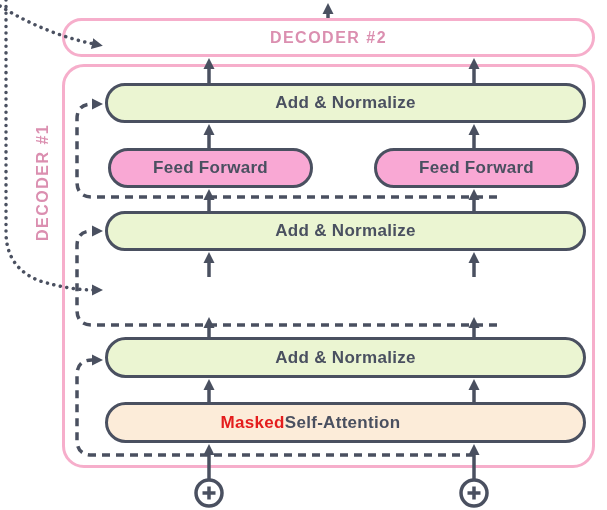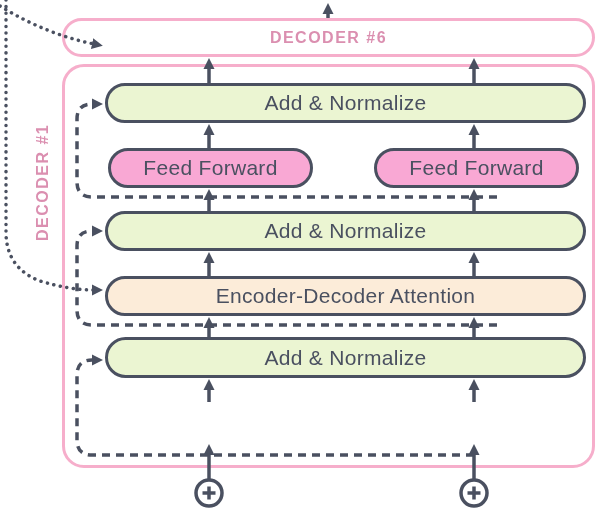--- a/index.html
+++ b/index.html
@@ -23,21 +23,21 @@
   }
   .dec1-label {
     position:absolute; left:-13px; top:176px; width:112px; height:18px;
     text-align:center; transform:rotate(-90deg); transform-origin:center;
   }
   
   .pill {
     position:absolute; box-sizing:border-box;
     border:3.5px solid #4a5060; border-radius:999px;
     display:flex; align-items:center; justify-content:center;
-    font-size:21px; font-weight:normal; letter-spacing:0.3px; color:#4a5060;
+    font-size:17px; font-weight:bold; letter-spacing:0.3px; color:#4a5060;
     white-space:nowrap;
   }
   .green { background:#ebf5d2; }
   .blue  { background:#f9a8d4; }
   .peach { background:#fcecd9; }
   .an1 { left:105px; top:83px;  width:481px; height:40px; }
   .ffl { left:108px; top:148px; width:205px; height:40px; }
   .ffr { left:374px; top:148px; width:205px; height:40px; }
   .an2 { left:105px; top:211px; width:481px; height:40px; }
   .enc { left:105px; top:276px; width:481px; height:40px; }
@@ -45,37 +45,40 @@
   .msa { left:105px; top:402px; width:481px; height:41px; padding-right:70px; }
   .msa .hl { color:#e41d1d; }
   svg.wires { position:absolute; left:0; top:0; pointer-events:none; }
 </style>
 </head>
 <body>
 
 <div class="stage">
 
   <div class="frame dec2">
-    <span class="pink-label">DECODER #6</span>
+    <span class="pink-label">DECODER #2</span>
   </div>
 
   <div class="frame dec1"></div>
   <div class="pink-label dec1-label">DECODER #1</div>
 
   <div class="pill green an1">Add &amp; Normalize</div>
 
   <div class="pill blue ffl">Feed Forward</div>
   <div class="pill blue ffr">Feed Forward</div>
 
   <div class="pill green an2">Add &amp; Normalize</div>
 
-  <div class="pill peach enc">Encoder-Decoder Attention</div>
 
   <div class="pill green an3">Add &amp; Normalize</div>
 
+  <div class="pill peach msa">
+    <span class="hl">Masked</span>
+    <span>Self-Attention</span>
+  </div>
 
   <svg class="wires" width="607" height="510" viewBox="0 0 607 510">
     <defs>
       <marker id="ah" viewBox="0 0 12 12" refX="2" refY="6" markerWidth="12" markerHeight="12" orient="auto" markerUnits="userSpaceOnUse">
         <path d="M0,0.5 L11,6 L0,11.5 Z" fill="#4a5060"></path>
       </marker>
     </defs>
 
     <g stroke="#4a5060" stroke-width="3.5" fill="none">
       <line x1="328" y1="18" x2="328" y2="12" marker-end="url(#ah)"></line>

